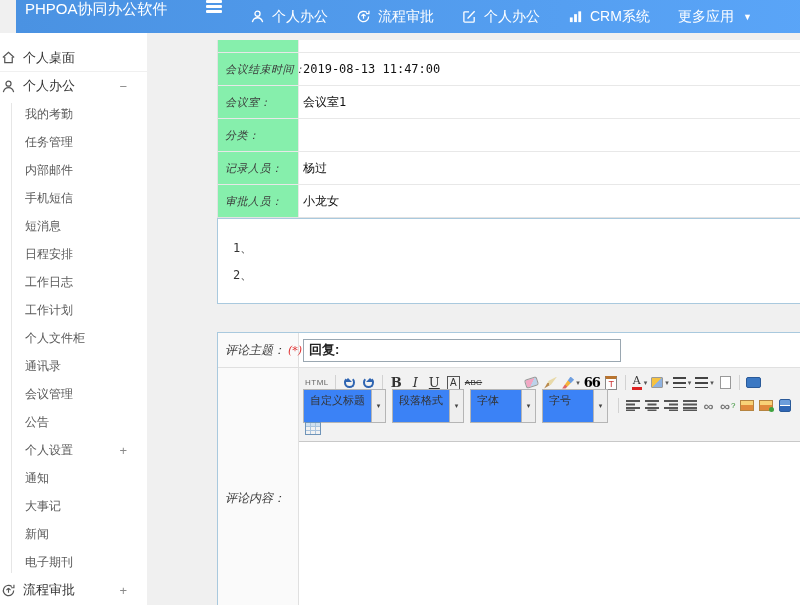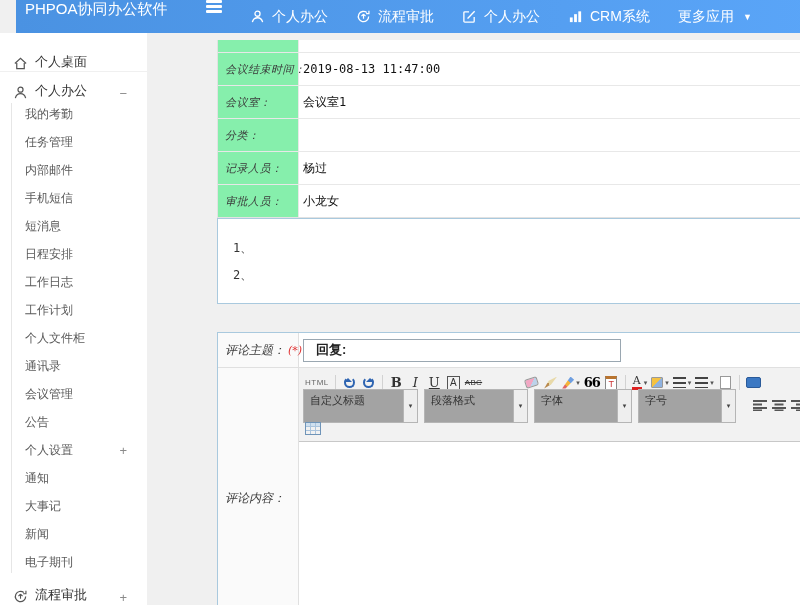--- a/index.html
+++ b/index.html
@@ -13,21 +13,21 @@
   .hamburger { width:16px; height:13px; display:flex; flex-direction:column; justify-content:space-between; cursor:pointer; }
   .hamburger i { display:block; height:2.6px; background:#fff; border-radius:1px; }
   .nav { display:flex; align-items:center; margin-left:28px; }
   .nav-item { display:flex; align-items:center; gap:7px; font-size:14px; margin-right:28px; cursor:pointer; white-space:nowrap; }
   .nav-item svg { display:block; }
   .caret { font-size:9px; margin-left:2px; }
 
   
   .sidebar { position:absolute; top:33px; left:0; width:147px; height:572px; background:#fff; padding-top:11px; }
   .side-item { height:28px; display:flex; align-items:center; position:relative; cursor:pointer; }
-  .side-item.top { padding-left:12px;align-items:flex-end; }
+  .side-item.top { padding-left:0; }
   .side-item.top .s-icon { width:16px; height:16px; margin-right:7px; color:#555; display:flex; align-items:center; justify-content:center; }
   .side-item.top .lbl { font-size:13px; color:#333; }
   .side-item.first { border-bottom:1px solid #f0f0f0; }
   .side-item.sub { padding-left:25px; }
   .side-item.sub .lbl { font-size:12px; color:#5a5a5a; }
   .subs-wrap { position:relative; }
   .subs-wrap::before { content:""; position:absolute; left:11px; top:3px; bottom:3px; width:1px; background:#e6e6e6; }
   .toggle { position:absolute; right:20px; color:#8a8a8a; font-size:13px; line-height:1; }
 
   
@@ -43,21 +43,21 @@
 
   .content-box { height:86px; background:#fff; border:1px solid #a9c9de; padding:16px 0 0 15px; }
   .content-box .line { font-family:"DejaVu Sans Mono", monospace; font-size:12px; color:#333; line-height:27px; }
 
   .form2 { margin-top:28px; background:#fff; border:1px solid #a9c9de; }
   .c-row1 { display:flex; height:35px; border-bottom:1px solid #e0e0e0; }
   .c-label { width:81px; background:#fafafa; border-right:1px solid #e0e0e0; display:flex; align-items:center; padding-left:7px; gap:3px; }
   .c-label .lab { font-family:"DejaVu Serif", serif; font-style:italic; font-size:12px; color:#3a3a3a; white-space:nowrap; }
   .req { color:#e03131; font-size:11px; font-family:"DejaVu Serif", serif; font-style:italic; }
   .c-input-wrap { flex:1; display:flex; align-items:center; padding-left:4px; }
-  input.subject { width:318px; height:23px; border:1px solid #9aa7b1; font-size:13px; font-weight:bold; color:#222; padding:0 12px; font-family:"Liberation Sans", sans-serif; }
+  input.subject { width:318px; height:23px; border:1px solid #9aa7b1; font-size:13px; font-weight:bold; color:#222; padding:0 5px; font-family:"Liberation Sans", sans-serif; }
   .c-row2 { display:flex; height:260px; }
 
   
   .editor { flex:1; display:flex; flex-direction:column; background:#fff; min-width:0; }
   .toolbar { background:#f2f2f2; border-bottom:1px solid #c8c8c8; padding:3px 0 1px 2px; }
   .t-row { display:flex; align-items:center; height:23px; padding-left:2px; }
   .tb { height:20px; min-width:19px; display:flex; align-items:center; justify-content:center;
         background:transparent; border:none; font-size:12px; color:#333; cursor:pointer; padding:0 2px; }
   .tsep { width:1px; height:15px; background:#d2d2d2; margin:0 4px; }
   .tb-html span { font-size:8px; color:#666; letter-spacing:.5px; }
@@ -76,21 +76,21 @@
   .wand { width:12px; height:12px; background:linear-gradient(45deg,#e06666 0 30%,#f3b33c 30% 60%,#6f9fe0 60%); clip-path:polygon(0 100%,70% 0,100% 28%,28% 100%); }
   .pasteT { width:12px; height:14px; border:1px solid #888; background:#fff; font-size:9px; color:#c33; display:flex; align-items:center; justify-content:center; border-top:3px solid #b9742f; }
   .colorA { display:flex; flex-direction:column; align-items:center; line-height:1; }
   .colorA .ltr { font-size:11px; font-family:"DejaVu Serif", serif; }
   .colorA .bar { width:10px; height:3px; background:#d22; margin-top:1px; }
   .hl { width:12px; height:11px; background:linear-gradient(135deg,#f5c242 50%,#8fb2e0 50%); border:1px solid #999; border-radius:1px; }
   .dcaret { font-size:7px; color:#555; margin-left:2px; }
   .lns { width:13px; height:11px; background:repeating-linear-gradient(to bottom,#444 0 2px,transparent 2px 5px); }
   .page { width:11px; height:13px; border:1px solid #999; background:#fff; }
   .fs { width:15px; height:11px; background:#3b78c3; border:1px solid #2a5a99; border-radius:2px; }
-  .tsel { display:flex; align-items:stretch; height:34px; background:#a3a3a3; border:1px solid #b5b5b5; margin-right:6px; cursor:pointer;gap:32px; }
+  .tsel { display:flex; align-items:stretch; height:34px; background:#3b82f6; border:1px solid #b5b5b5; margin-right:6px; cursor:pointer; }
   .tsel .sl { font-size:11px; padding:3px 6px 0 6px; min-width:50px; color:#333; white-space:nowrap; }
   .tsel .sa { width:14px; border-left:1px solid #b5b5b5; display:flex; align-items:center; justify-content:center; font-size:7px; color:#444; background:#eee; }
   .alico { display:block; }
   .inf { font-size:14px; font-weight:bold; color:#777; line-height:1; }
   .unl-q { font-size:8px; color:#2a8a2a; margin-left:1px; }
   .imgico { width:14px; height:11px; border:1px solid #b58440; background:linear-gradient(180deg,#f8d277 45%,#e08a3c 45%); position:relative; }
   .imgico.g::after { content:""; position:absolute; right:-2px; bottom:-2px; width:5px; height:5px; border-radius:50%; background:#3fa33f; }
   .media { width:12px; height:13px; background:linear-gradient(180deg,#6c9ddb 0 46%,#fff 46% 54%,#2f66b5 54%); border:1px solid #2a5a99; border-radius:2px; }
   .tblico { width:16px; height:13px; border:1px solid #6f94b8;
     background:

